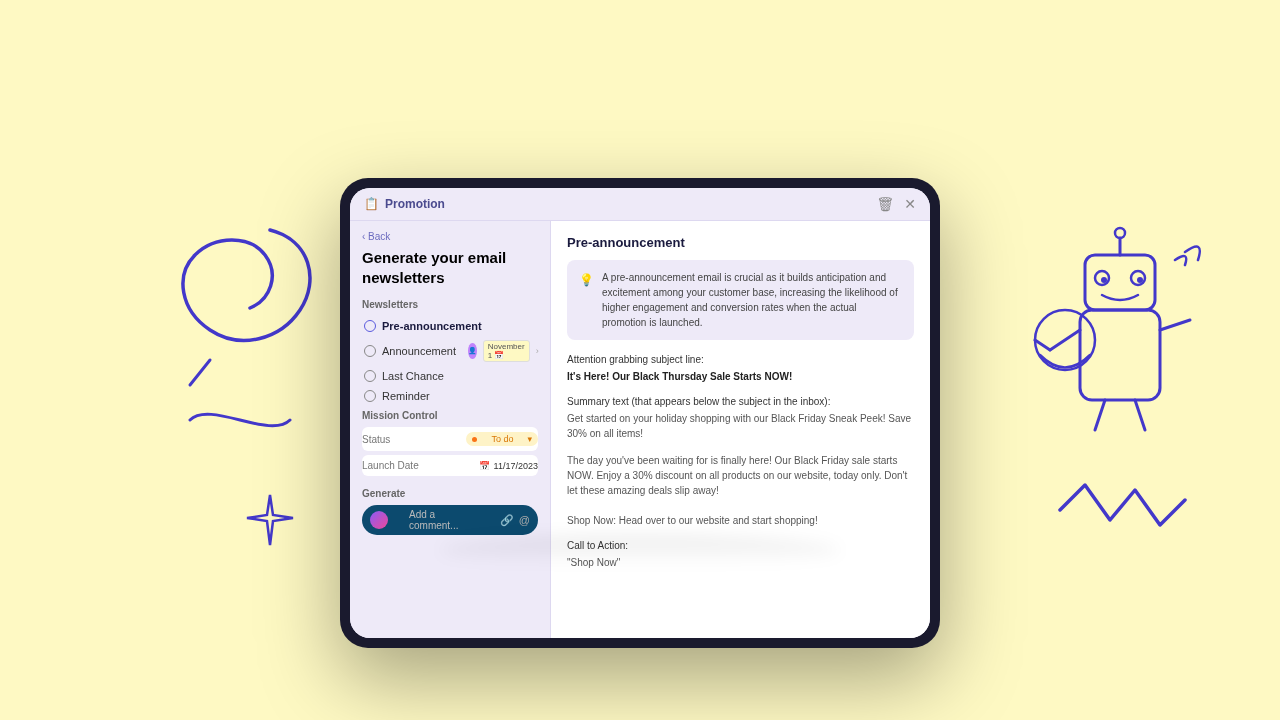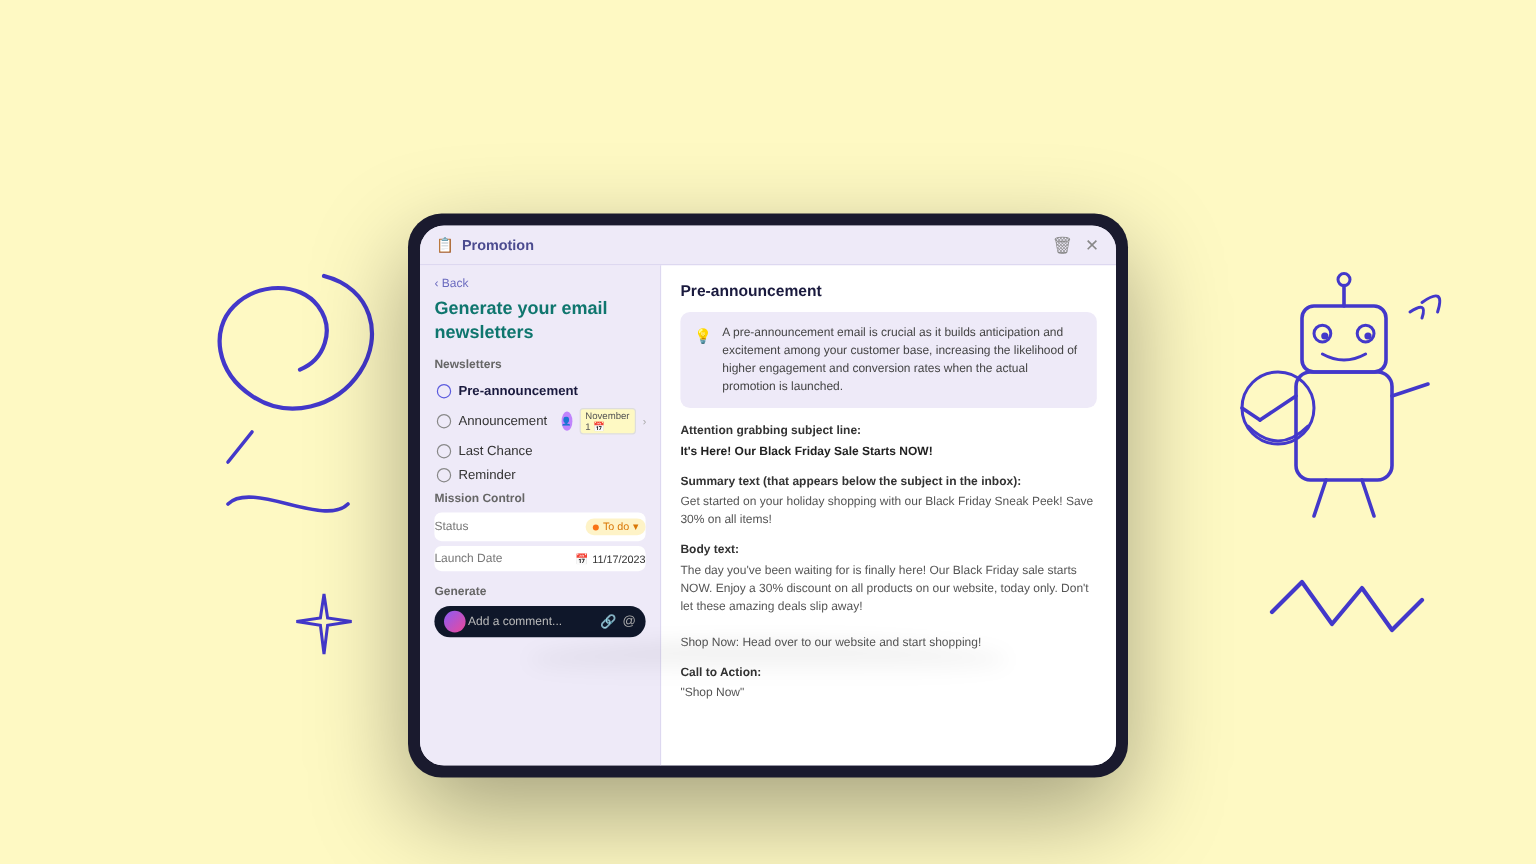--- a/index.html
+++ b/index.html
@@ -93,21 +93,21 @@
     .back-link {
       font-size: 10px;
       color: #6B6BBF;
       margin-bottom: 6px;
       cursor: pointer;
     }
 
     .sidebar-title {
       font-size: 15px;
       font-weight: 700;
-      color: #0f766e;
+      color: #000000;
       margin-bottom: 12px;
       line-height: 1.3;
     }
 
     .section-label {
       font-size: 10px;
       font-weight: 600;
       color: #666;
       margin-bottom: 6px;
       margin-top: 4px;
@@ -195,21 +195,21 @@
     }
 
     .status-badge {
       background: #FEF3C7;
       color: #D97706;
       font-size: 9px;
       padding: 2px 6px;
       border-radius: 10px;
       display: flex;
       align-items: center;
-      gap: 3px;
+      gap: 14px;
     }
 
     .status-dot {
       width: 5px;
       height: 5px;
       background: #F97316;
       border-radius: 50%;
     }
 
     .date-value {
@@ -233,22 +233,22 @@
     }
 
     
     .comments-section {
       margin-top: 12px;
     }
 
     .comment-input-row {
       display: flex;
       align-items: center;
-      gap: 2px;
-      background: #0f172a;
+      gap: 21px;
+      background: #0c4a6e;
       border-radius: 20px;
       padding: 4px 8px;
     }
 
     .comment-avatar {
       width: 18px;
       height: 18px;
       border-radius: 50%;
       background: linear-gradient(135deg, #8B5CF6, #EC4899);
       flex-shrink: 0;
@@ -300,21 +300,21 @@
       flex-shrink: 0;
       margin-top: 1px;
     }
 
     .content-section {
       margin-bottom: 12px;
     }
 
     .content-label {
       font-size: 10px;
-      font-weight: 700;
+      font-weight: 400;
       color: #333;
       margin-bottom: 4px;
     }
 
     .content-text {
       font-size: 10px;
       color: #555;
       line-height: 1.5;
     }
 
@@ -489,30 +489,29 @@
 
         <div class="pre-ann-title">Pre-announcement</div>
 
         <div class="info-box">
           <span class="info-icon">💡</span>
           <span>A pre-announcement email is crucial as it builds anticipation and excitement among your customer base, increasing the likelihood of higher engagement and conversion rates when the actual promotion is launched.</span>
         </div>
 
         <div class="content-section">
           <div class="content-label">Attention grabbing subject line:</div>
-          <div class="content-text heading-text">It's Here! Our Black Friday Sale Starts NOW!</div>
+          <div class="content-text heading-text">It's Here! Our Black Thursday Sale Starts NOW!</div>
         </div>
 
         <div class="content-section">
           <div class="content-label">Summary text (that appears below the subject in the inbox):</div>
           <div class="content-text">Get started on your holiday shopping with our Black Friday Sneak Peek! Save 30% on all items!</div>
         </div>
 
         <div class="content-section">
-          <div class="content-label">Body text:</div>
           <div class="content-text">
             The day you've been waiting for is finally here! Our Black Friday sale starts NOW. Enjoy a 30% discount on all products on our website, today only. Don't let these amazing deals slip away!<br><br>
             Shop Now: Head over to our website and start shopping!
           </div>
         </div>
 
         <div class="content-section">
           <div class="content-label">Call to Action:</div>
           <div class="content-text">"Shop Now"</div>
         </div>

